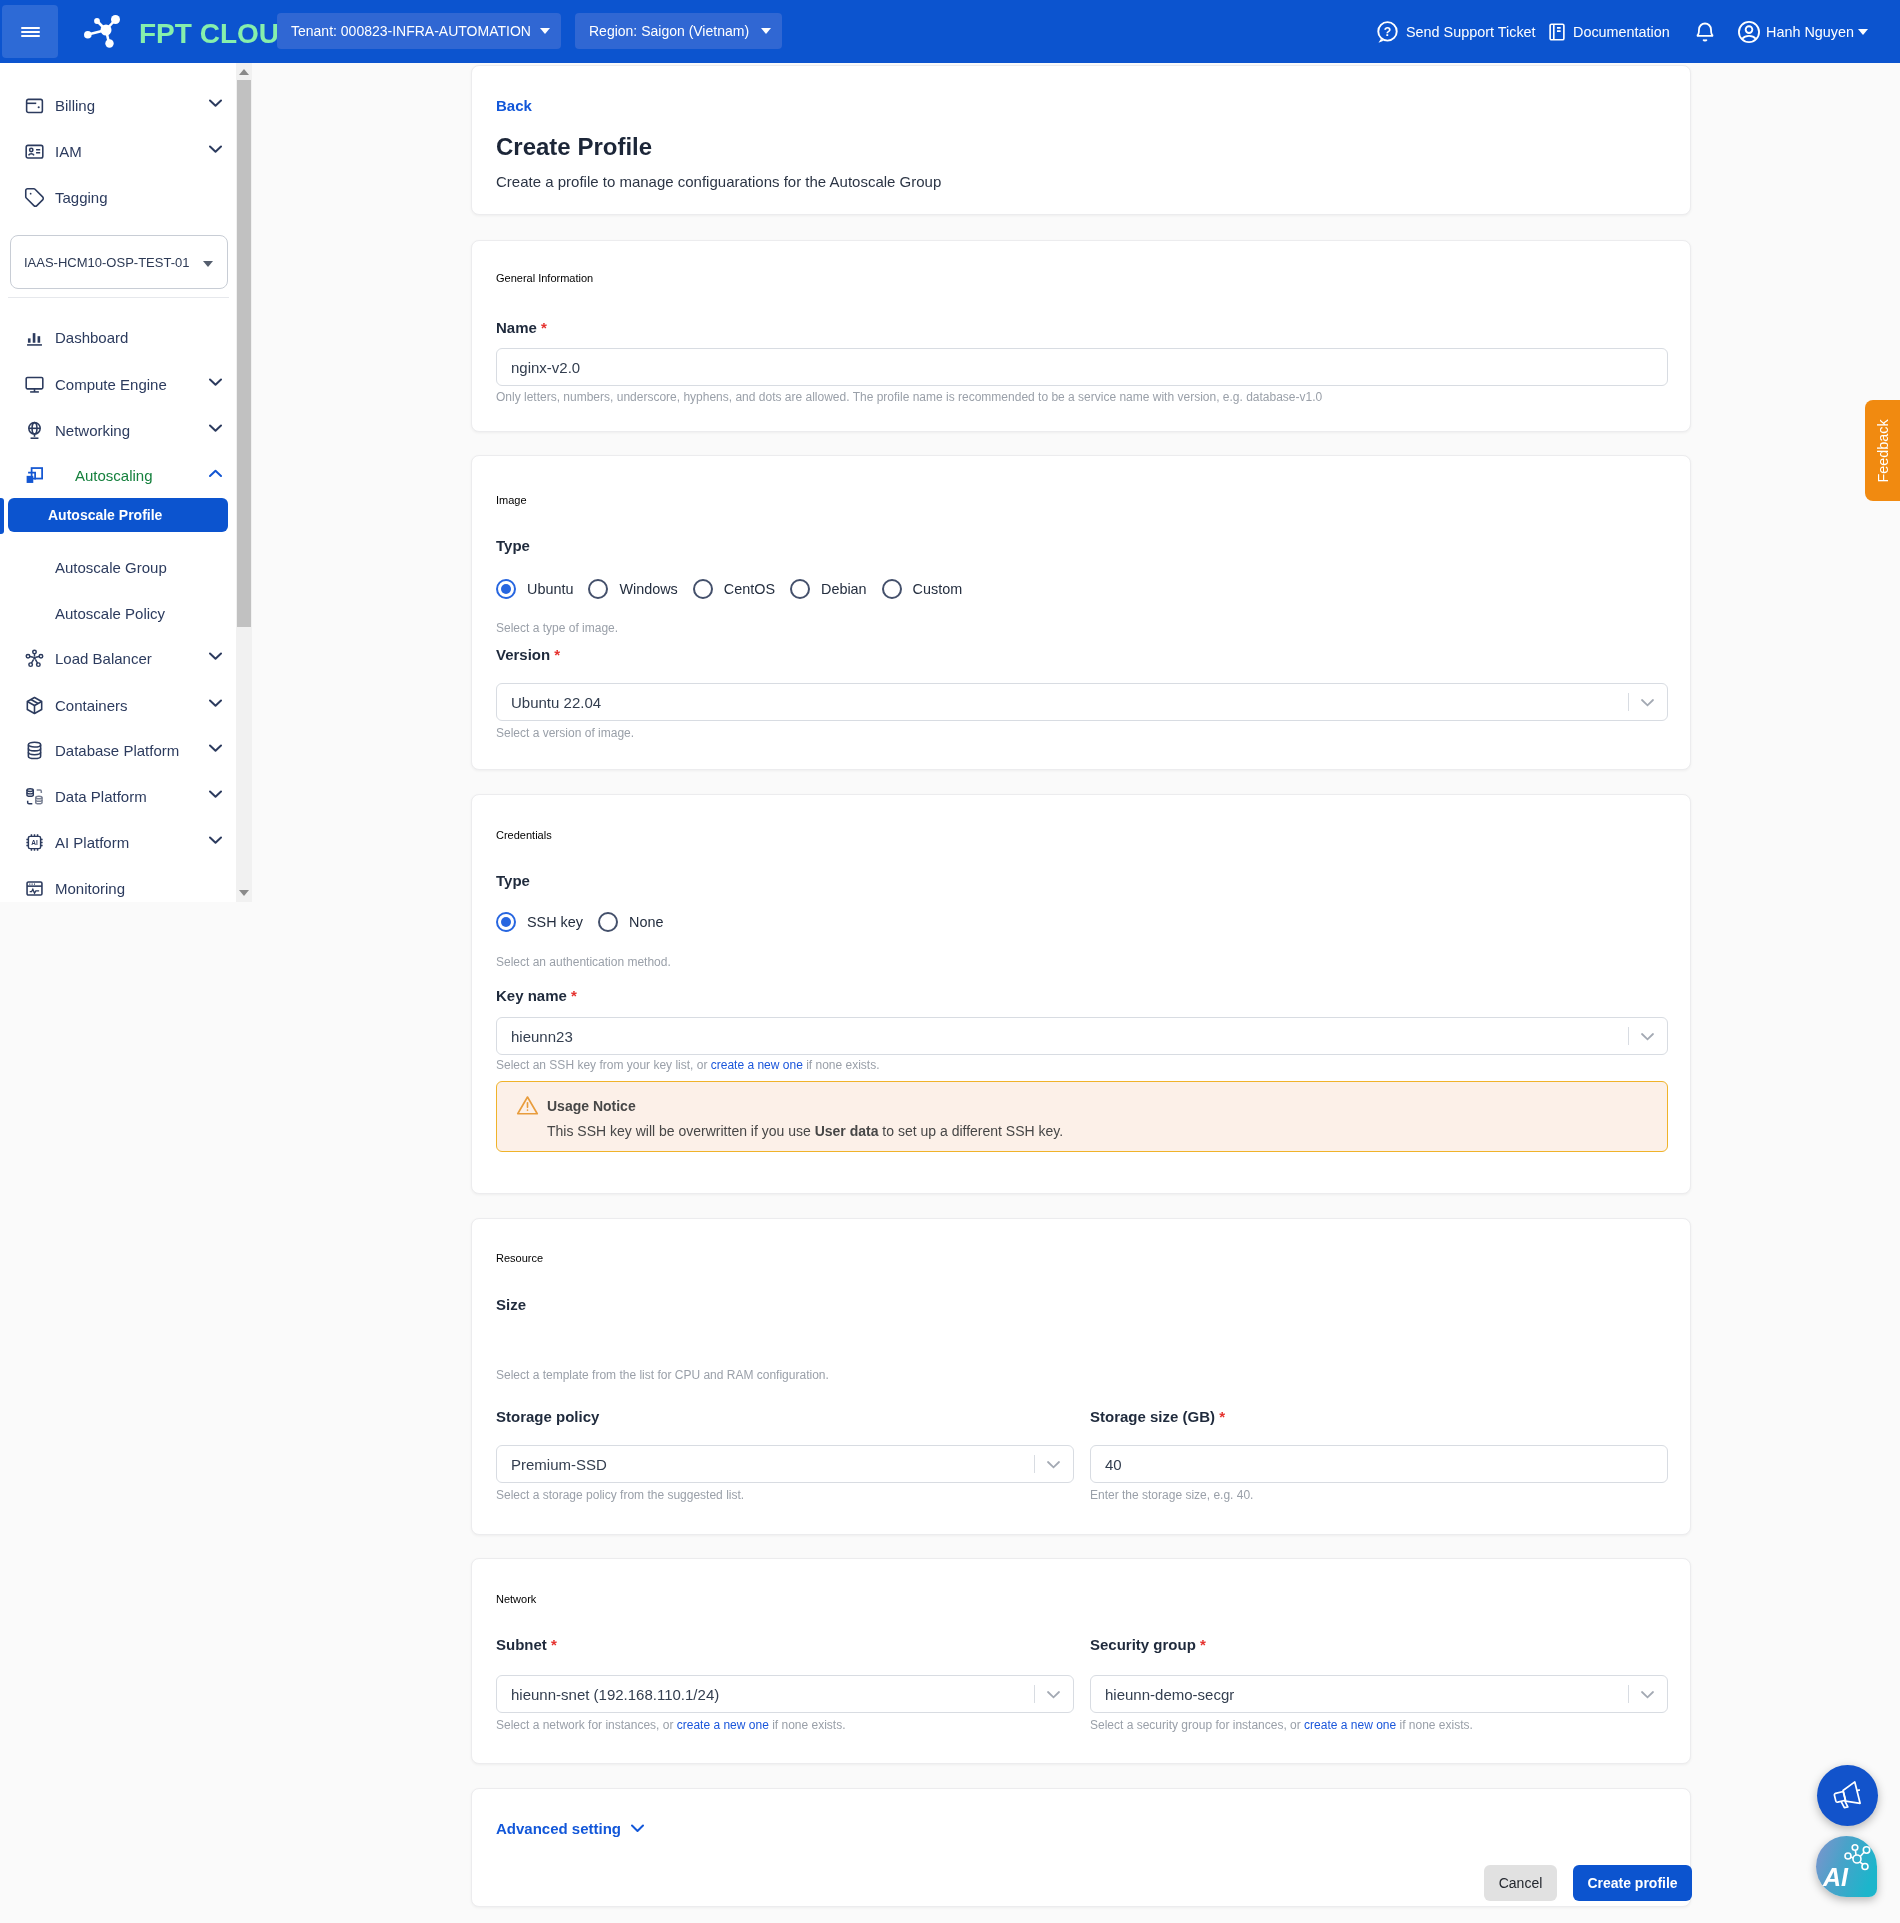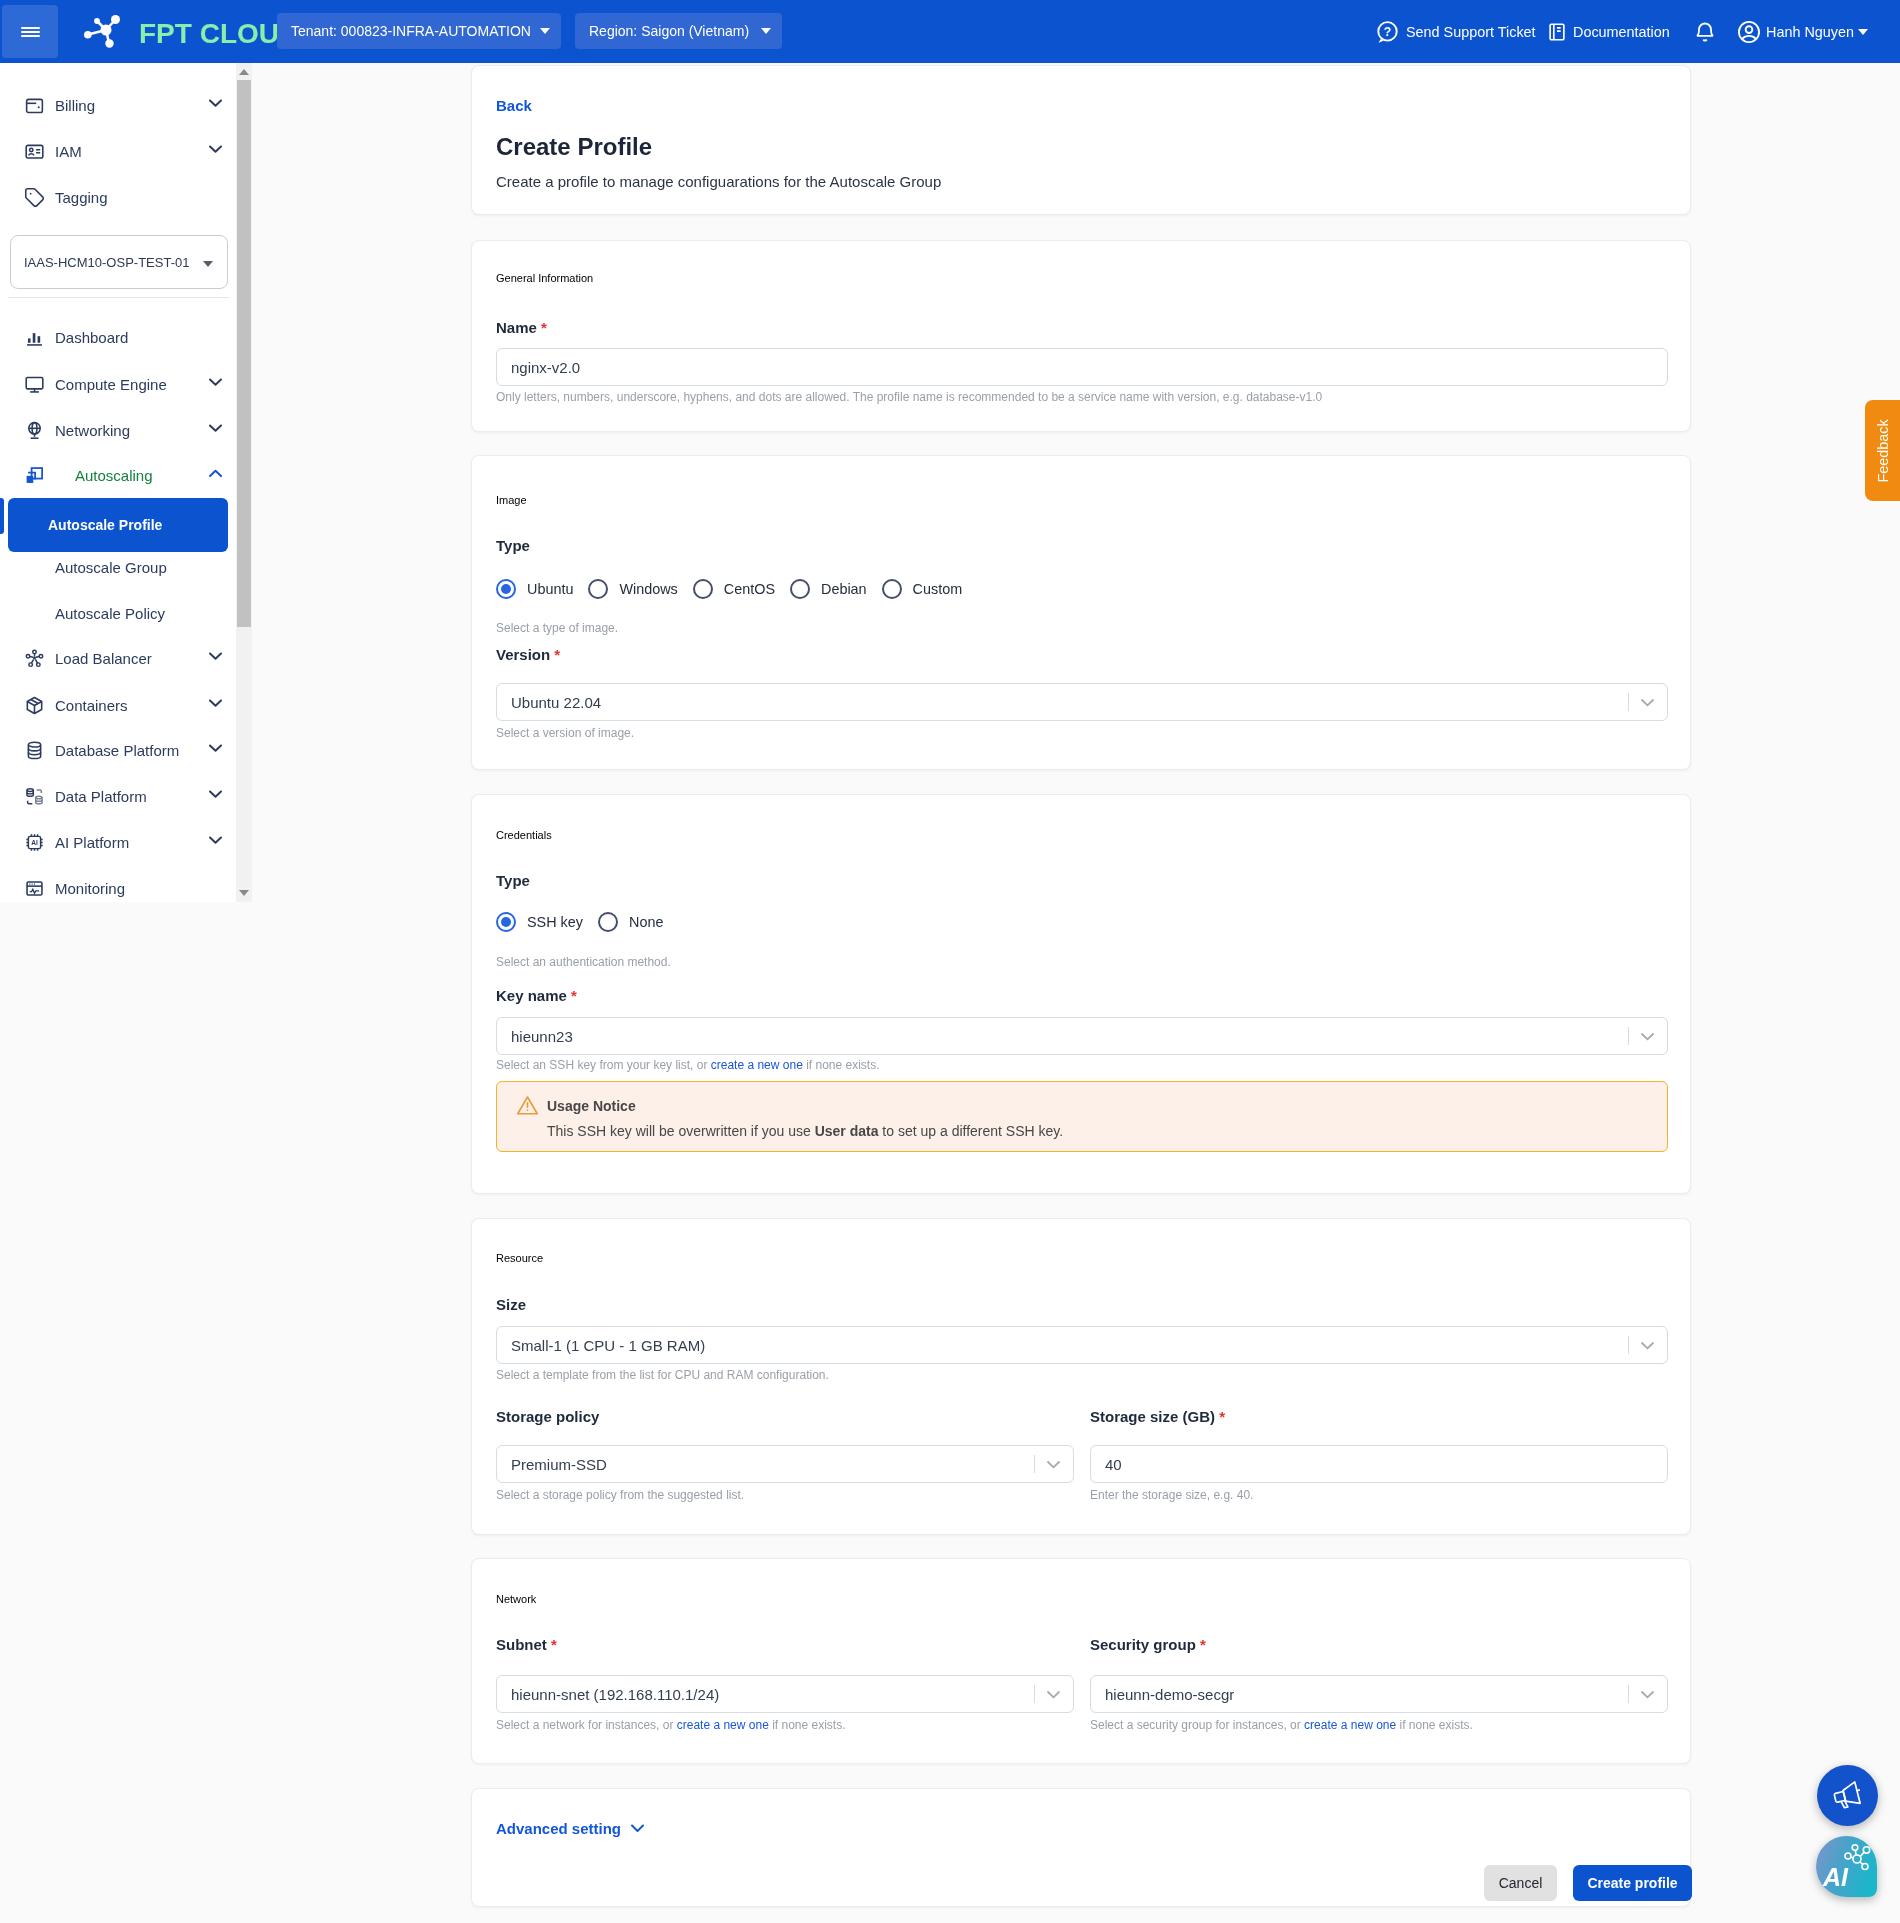--- a/index.html
+++ b/index.html
@@ -20,21 +20,21 @@
   .sb-track { position:absolute; right:0; top:0; width:16px; height:839px; background:#f1f1f1; }
   .sb-thumb { position:absolute; right:1px; top:17px; width:14px; height:547px; background:#c1c1c1; }
   .sb-arr { position:absolute; right:3px; width:0; height:0; border-left:5px solid transparent; border-right:5px solid transparent; }
   .mi { position:absolute; left:8px; width:237px; height:46px; }
   .mi .lbl { position:absolute; left:47px; top:50%; transform:translateY(-50%); font-size:15px; color:#2c3b5e; white-space:nowrap; }
   .mi svg.ic { position:absolute; left:16px; top:13px; }
   .mi svg.ch { position:absolute; left:201px; top:17px; }
   .proj { position:absolute; left:10px; top:172px; width:218px; height:54px; border:1px solid #c8cdd5; border-radius:8px; background:#fff; }
   .proj span { position:absolute; left:13px; top:50%; transform:translateY(-50%); font-size:13px; color:#2d3a55; }
   .sb-div { position:absolute; left:8px; top:234px; width:221px; height:1px; background:#e6e8ec; }
-  .sel-item { position:absolute; left:8px; top:435px; width:220px; height:54px; background:#0c54cf; border-radius:6px; }
+  .sel-item { position:absolute; left:8px; top:435px; width:220px; height:34px; background:#0c54cf; border-radius:6px; }
   .sel-item span { position:absolute; left:40px; top:50%; transform:translateY(-50%); color:#fff; font-weight:bold; font-size:14px; }
   .sel-nub { position:absolute; left:0; top:435px; width:4px; height:36px; background:#0c54cf; border-radius:0 3px 3px 0; }
   
   .card { position:absolute; left:471px; width:1220px; background:#fff; border:1px solid #ececee; border-radius:8px; box-shadow:0 1px 3px rgba(0,0,0,.05); }
   .sechead { position:absolute; left:24px; font-size:11px; font-weight:normal; color:#000000; }
   .flabel { position:absolute; left:24px; font-size:15px; font-weight:bold; color:#1f2a3c; white-space:nowrap; }
   .star { color:#e5322e; font-weight:bold; }
   .helper { position:absolute; left:24px; font-size:12px; color:#9aa0a9; white-space:nowrap; }
   .helper a { color:#1a56db; text-decoration:none; }
   .field { position:absolute; height:38px; border:1px solid #d8dce2; border-radius:6px; background:#fff; }
@@ -383,27 +383,20 @@
           <circle cx="12.5" cy="16.6" r="0.9" fill="#e89c3c" stroke="none"></circle>
         </svg>
     <div class="abs" style="left:50px;top:16px;font-size:14px;font-weight:bold;color:#474747">Usage Notice</div>
     <div class="abs" style="left:50px;top:41px;font-size:14px;color:#474747">This SSH key will be overwritten if you use <b>User data</b> to set up a different SSH key.</div>
   </div>
 </div>
 
 <div class="card" style="top:1218px;height:317px">
   <div class="sechead" style="top:33px">Resource</div>
   <div class="flabel" style="top:77px">Size</div>
-  <div class="field" style="left:24px;top:107px;width:1172px">
-        <span class="val">Small-1 (1 CPU - 1 GB RAM)</span>
-        <span class="divd"></span>
-        <svg class="chv" width="13" height="8" viewBox="0 0 13 8" fill="none">
-          <path d="M1 1l5.5 5.3L12 1" stroke="#a3a9b3" stroke-width="1.8" stroke-linecap="round"></path>
-        </svg>
-      </div>
   <div class="helper" style="top:149px">Select a template from the list for CPU and RAM configuration.</div>
   <div class="flabel" style="top:189px">Storage policy</div>
   <div class="flabel" style="left:618px;top:189px">Storage size (GB) <span class="star">*</span></div>
   <div class="field" style="left:24px;top:226px;width:578px">
         <span class="val">Premium-SSD</span>
         <span class="divd"></span>
         <svg class="chv" width="13" height="8" viewBox="0 0 13 8" fill="none">
           <path d="M1 1l5.5 5.3L12 1" stroke="#a3a9b3" stroke-width="1.8" stroke-linecap="round"></path>
         </svg>
       </div>

